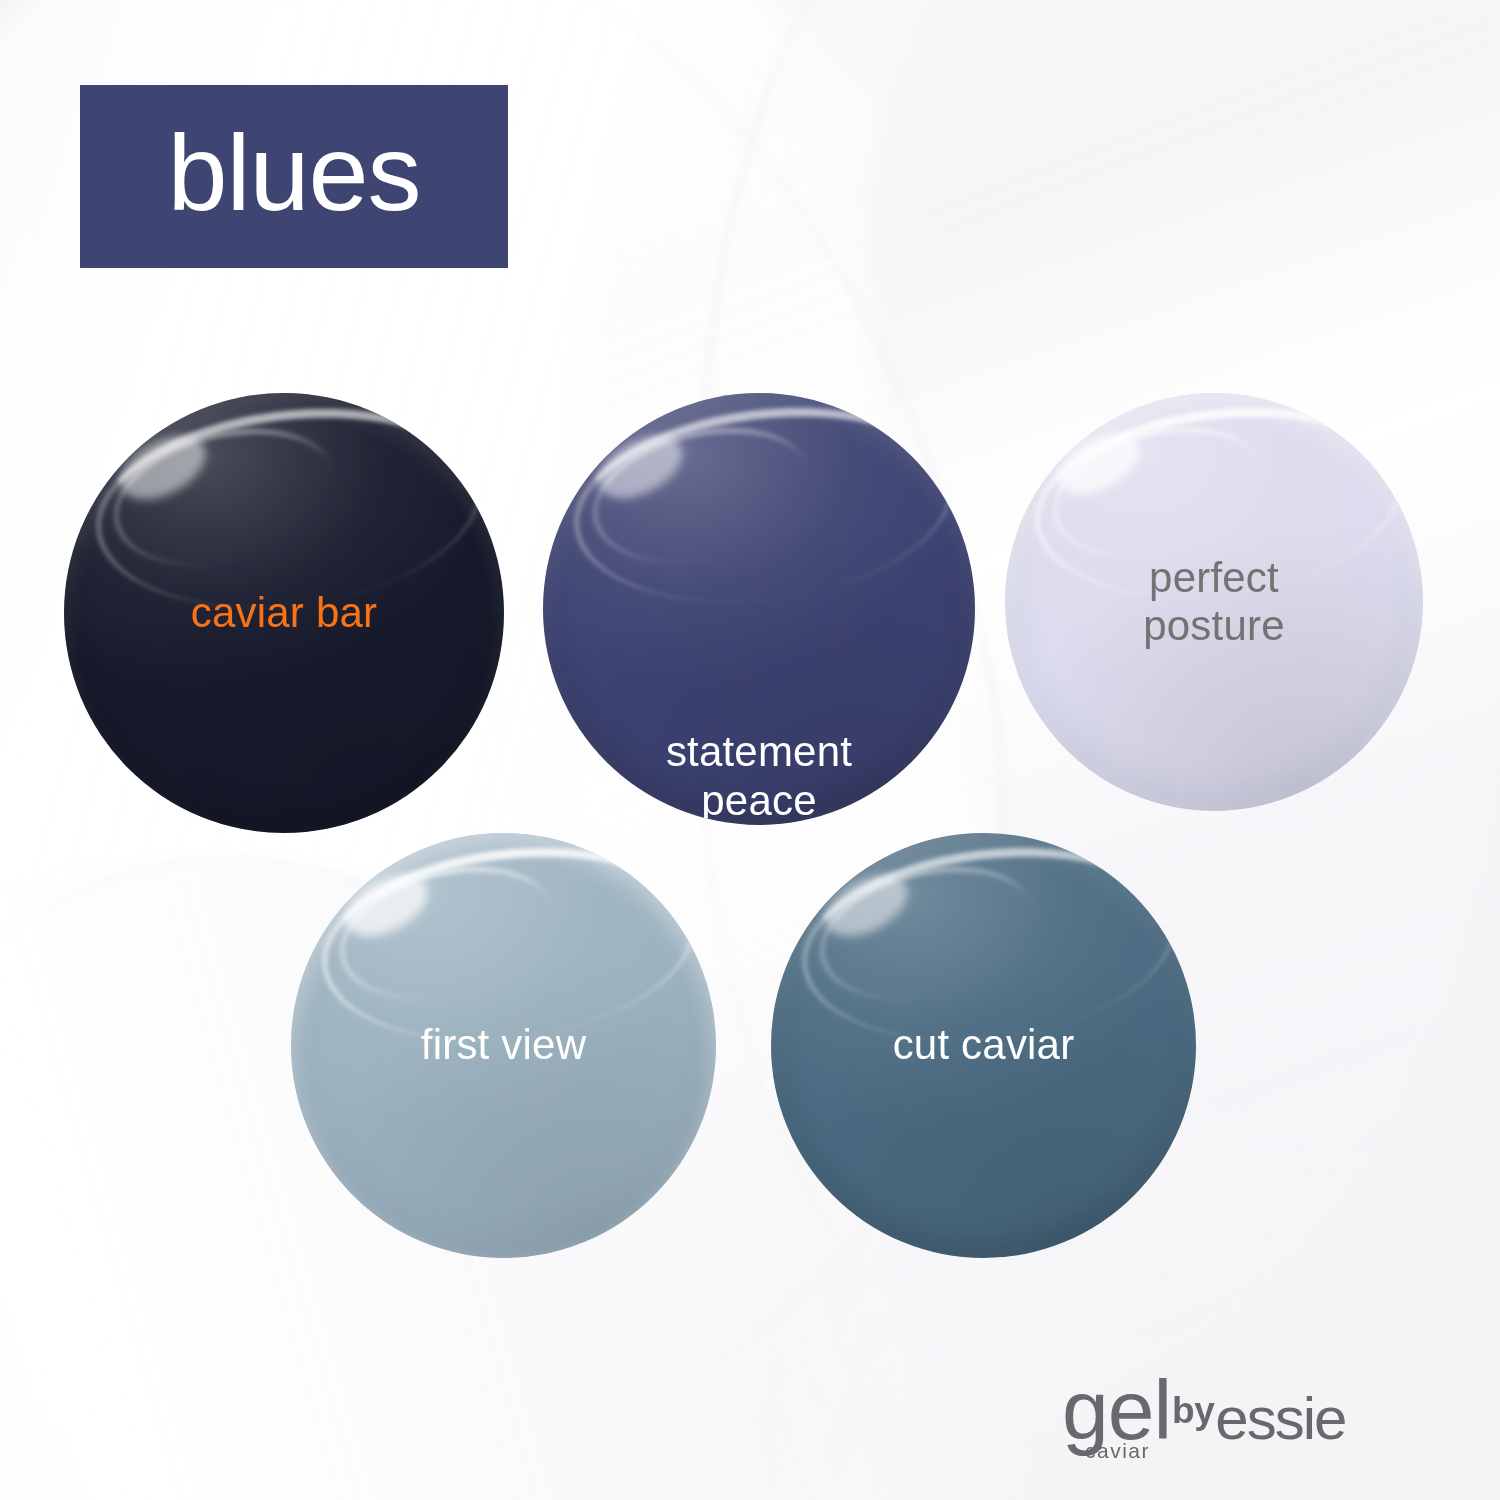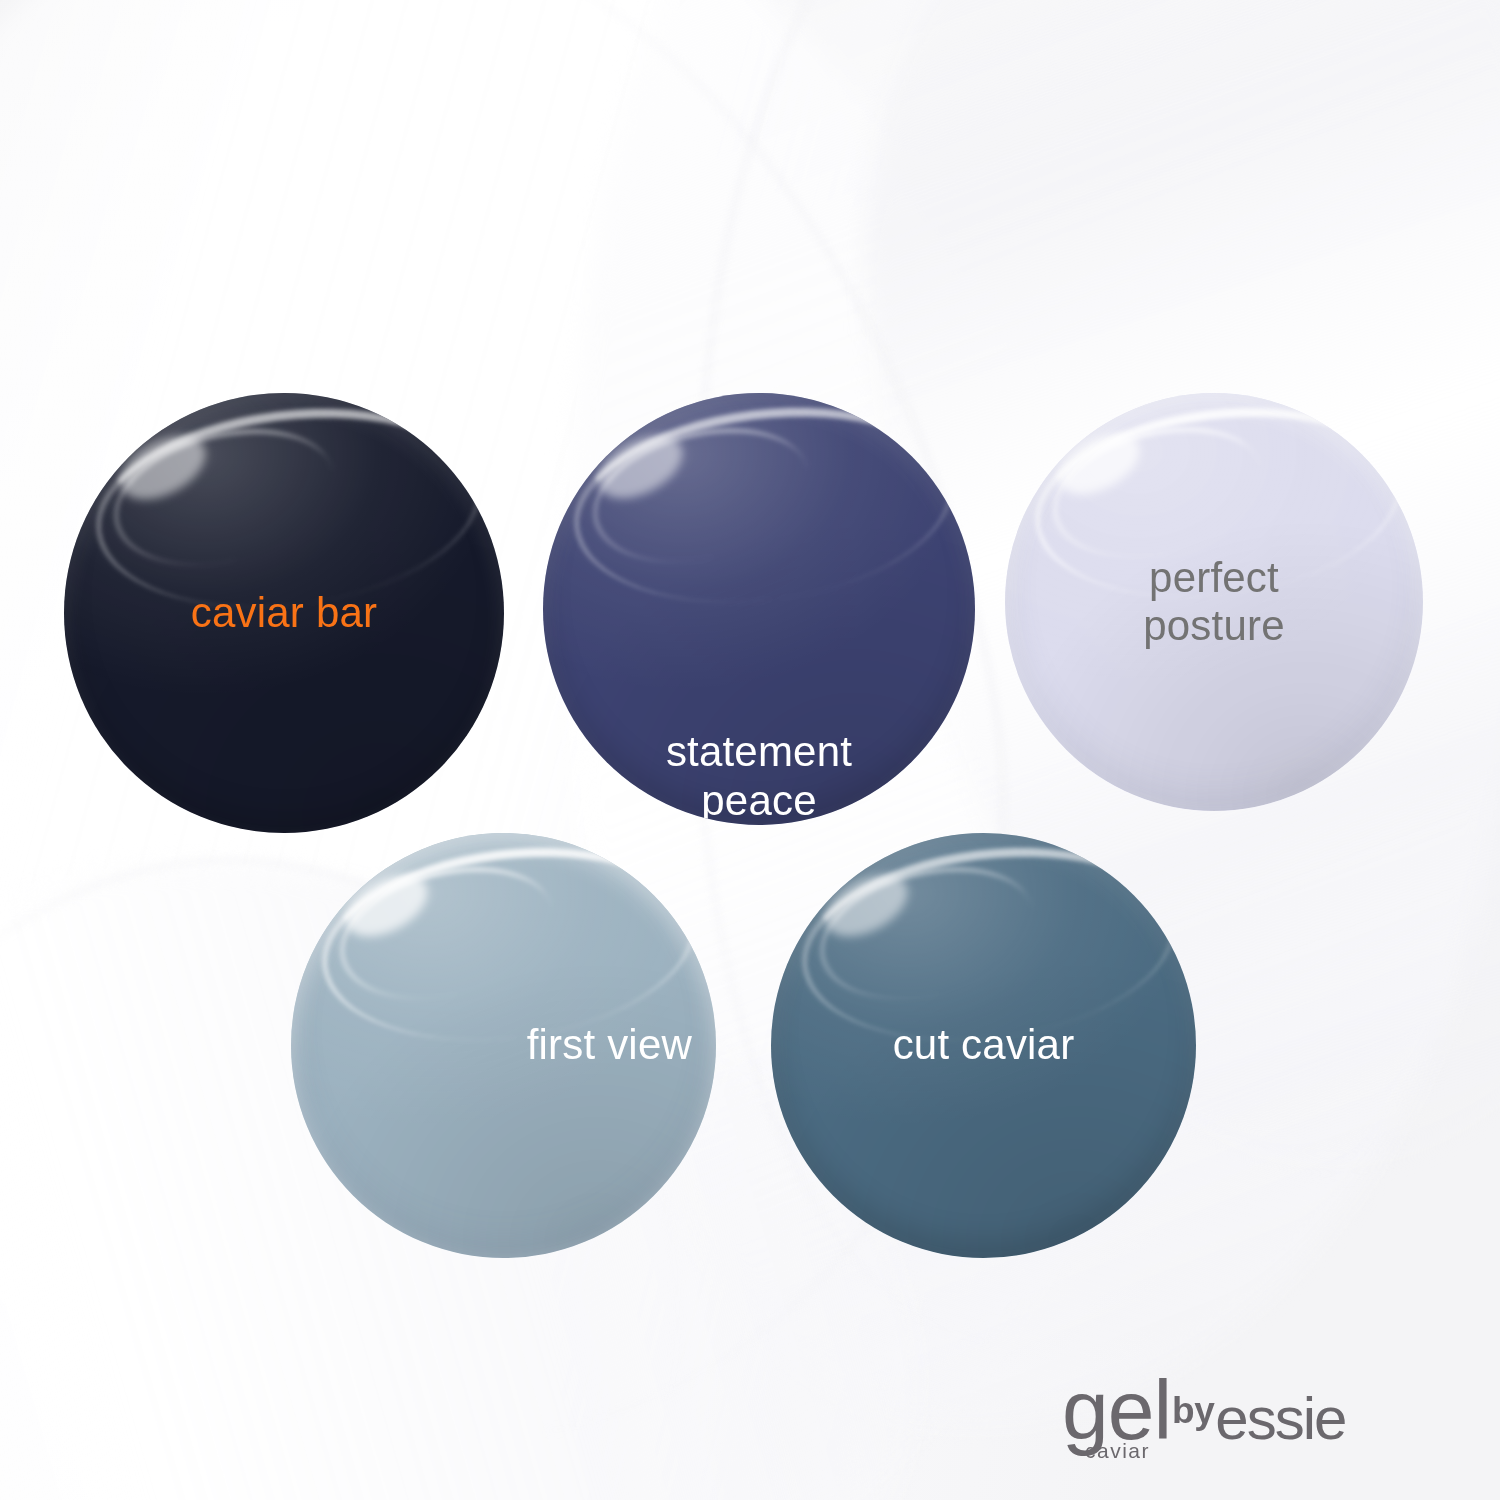--- a/index.html
+++ b/index.html
@@ -253,20 +253,23 @@
     <div class="bg-base"></div>
     <div class="swoosh swoosh-a"></div>
     <div class="swoosh swoosh-b"></div>
     <div class="swoosh swoosh-c"></div>
     <div class="swoosh swoosh-d"></div>
     <div class="swoosh-edge edge-1"></div>
     <div class="swoosh-edge edge-2"></div>
     <div class="swoosh-edge edge-3"></div>
   </div>
 
+  <div class="header-badge" style="background: rgb(63, 69, 114);">
+    <span class="header-title" style="color: rgb(255, 255, 255);">blues</span>
+  </div>
 
   <div class="swatch" id="swatch-0" style="background: rgb(22, 26, 43);">
     <div class="gloss-base"></div>
     <div class="gloss-arc"></div>
     <div class="gloss-arc2"></div>
     <div class="gloss-spot"></div>
     <div class="gloss-rim"></div>
     <span class="swatch-label" style="color: #f97316;">caviar bar</span>
   </div>
 
@@ -283,21 +286,21 @@
   <div class="swatch light" id="swatch-2" style="background: rgb(220, 220, 238);">
     <div class="gloss-base"></div>
     <div class="gloss-arc"></div>
     <div class="gloss-arc2"></div>
     <div class="gloss-spot"></div>
     <div class="gloss-rim"></div>
     <span class="swatch-label" style="color: #737373;">perfect
 posture</span>
   </div>
 
-  <div class="swatch light" id="swatch-3" style="background: rgb(156, 178, 192); justify-content: flex-end;">
+  <div class="swatch light" id="swatch-3" style="background: rgb(156, 178, 192);">
     <div class="gloss-base"></div>
     <div class="gloss-arc"></div>
     <div class="gloss-arc2"></div>
     <div class="gloss-spot"></div>
     <div class="gloss-rim"></div>
     <span class="swatch-label" style="color: rgb(255, 255, 255);">first view</span>
   </div>
 
   <div class="swatch" id="swatch-4" style="background: rgb(75, 107, 130);">
     <div class="gloss-base"></div>

